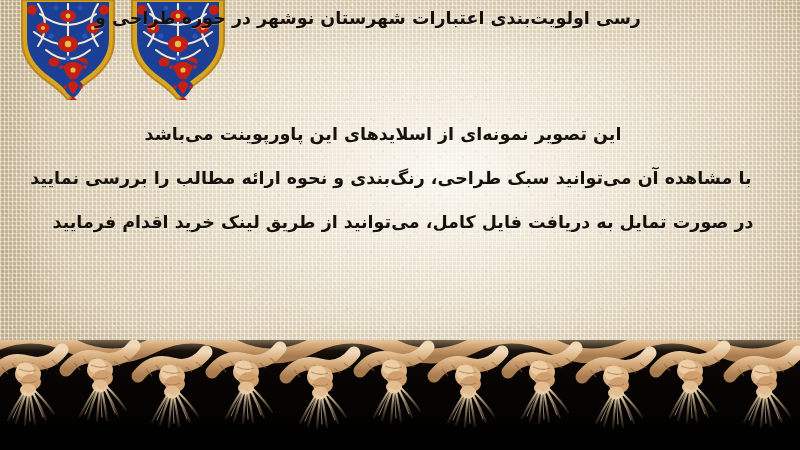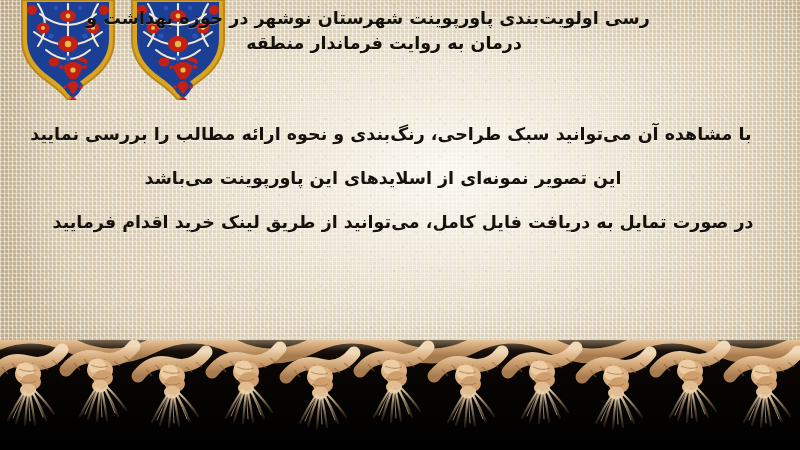--- a/index.html
+++ b/index.html
@@ -275,27 +275,26 @@
         <path d="M-10 -3 Q-6 -9 0 -9 Q6 -9 10 -3 Q6 7 0 10 Q-6 7 -10 -3 Z" fill="#1c3f96"></path>
         <path d="M-5.5 -3 Q-3 -7 0 -7 Q3 -7 5.5 -3 Q3 4 0 6 Q-3 4 -5.5 -3 Z" fill="#c42016"></path>
         <circle cx="-8" cy="-1" r="1.8" fill="#c42016"></circle>
         <circle cx="8" cy="-1" r="1.8" fill="#c42016"></circle>
       </g>
       <path d="M55 96 l4 4 l-4 4 l-4 -4 z" fill="#c42016"></path>
     </svg>
   </div>
 
   <div class="title-block">
-    <span class="title-line l1">رسی اولویت‌بندی پاورپوینت شهرستان نوشهر در حوزه بهداشت و</span>
-    <span class="title-line l2">درمان به روایت فرماندار منطقه</span>
+    <span class="title-line l1">رسی اولویت‌بندی اعتبارات شهرستان نوشهر در حوزه طراحی و</span>
   </div>
 
   <div class="body-block">
+    <span class="body-line b1">این تصویر نمونه‌ای از اسلایدهای این پاورپوینت می‌باشد</span>
     <span class="body-line b2">با مشاهده آن می‌توانید سبک طراحی، رنگ‌بندی و نحوه ارائه مطالب را بررسی نمایید</span>
-    <span class="body-line b1">این تصویر نمونه‌ای از اسلایدهای این پاورپوینت می‌باشد</span>
     <span class="body-line b3">در صورت تمایل به دریافت فایل کامل، می‌توانید از طریق لینک خرید اقدام فرمایید</span>
   </div>
 
   <div class="fringe-band">
     <div class="band-top-blend"></div>
     <svg class="fringe-svg" viewBox="0 0 800 140" preserveAspectRatio="none" aria-hidden="true">
       <defs>
         <linearGradient id="ropeGrad" x1="0" y1="0" x2="0" y2="1">
           <stop offset="0%" stop-color="#f0d9b9"></stop>
           <stop offset="45%" stop-color="#d7ac7c"></stop>

